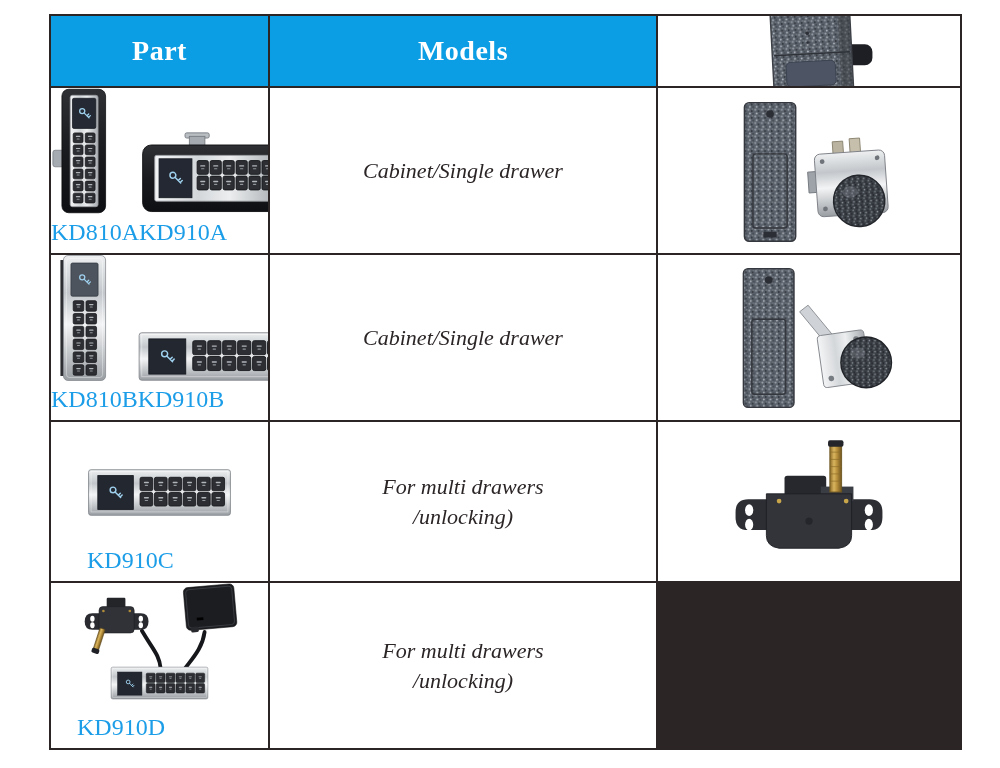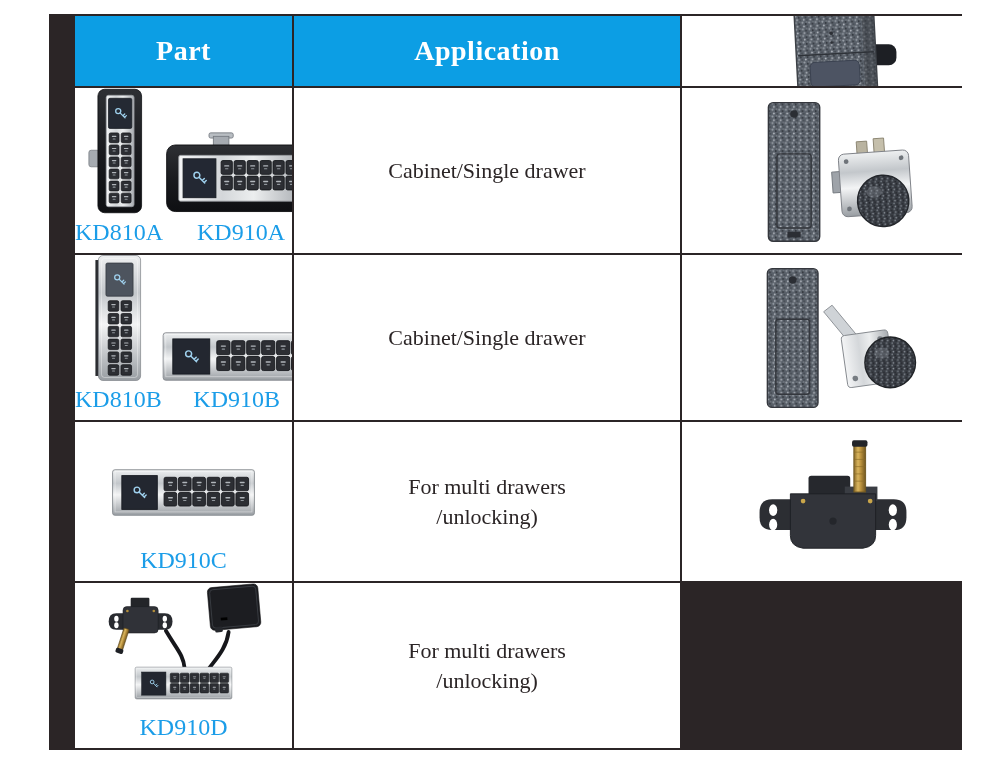--- a/index.html
+++ b/index.html
@@ -2,30 +2,30 @@
 <html style="--page-bg: #ffffff; --header-bg: #0c9ee4; --header-text: #ffffff; --model-label: #1b9de8; --body-text: #2b2526; --grid-line: #2b2526;"><head>
 <meta charset="utf-8">
 <style>
   html,body{margin:0;padding:0;background:#fff;}
   .page{position:relative;width:1000px;height:768px;background:var(--page-bg,#ffffff);
         font-family:"Liberation Serif","DejaVu Serif",serif;overflow:hidden;}
   .catalog{position:absolute;left:49px;top:14px;width:913px;height:736px;
            box-sizing:border-box;border:2px solid var(--grid-line,#2b2526);
            background:var(--grid-line,#2b2526);
            display:grid;grid-template-columns:217px 386px 302px;
-           grid-template-rows:70px 165px 165px 159px 165px;gap:2px;padding-left:24px;}
+           grid-template-rows:70px 165px 165px 159px 165px;gap:2px;}
   .cell{background:#fff;display:flex;align-items:center;justify-content:center;overflow:hidden;}
   .hcell{background:var(--header-bg,#0c9ee4);color:var(--header-text,#ffffff);
          font-weight:bold;font-size:28px;letter-spacing:0.5px;}
   .models-cell{display:flex;align-items:flex-end;justify-content:space-evenly;
                padding-bottom:8px;box-sizing:border-box;}
-  .model-block{display:flex;flex-direction:column;align-items:center;gap:4px;}
+  .model-block{display:flex;flex-direction:column;align-items:flex-start;gap:4px;}
   .model-label{color:var(--model-label,#1b9de8);font-size:24px;line-height:26px;}
   .app-cell{flex-direction:column;color:var(--body-text,#2b2526);
-            font-size:22px;line-height:30px;text-align:center;}
+            font-size:22px;line-height:30px;text-align:center;font-style:italic;}
   .part-cell{background:#fff;}
   svg.art{display:block;}
   .mb26{margin-bottom:26px;}
 </style>
 </head>
 <body>
 
 <svg width="0" height="0" style="position:absolute" aria-hidden="true">
   <defs>
     <pattern id="granite" width="7" height="7" patternUnits="userSpaceOnUse">
@@ -77,21 +77,21 @@
   </defs>
 </svg>
 
 <div class="page">
   <div class="catalog">
 
     <div class="cell hcell">
       <span>Part</span>
     </div>
     <div class="cell hcell">
-      <span>Application</span>
+      <span>Models</span>
     </div>
 
     <div class="cell part-cell">
       <svg class="art" width="190" height="142" viewBox="0 0 190 150">
         <path d="M138 68 h16 a8 8 0 0 1 8 8 v6 a8 8 0 0 1 -8 8 h-16 z" fill="#1d1f24"></path>
         <g transform="rotate(-3 95 75)">
           <rect x="56" y="14" width="84" height="122" rx="7" fill="url(#granite)" stroke="#3c4046" stroke-width="1.5"></rect>
           <rect x="127" y="17" width="12" height="116" rx="5" fill="#3a3e44" opacity="0.55"></rect>
           <line x1="58" y1="78" x2="138" y2="78" stroke="#2e3238" stroke-width="1.5"></line>
           <rect x="70" y="86" width="52" height="26" rx="5" fill="#4d5463" stroke="#3a4150"></rect>

